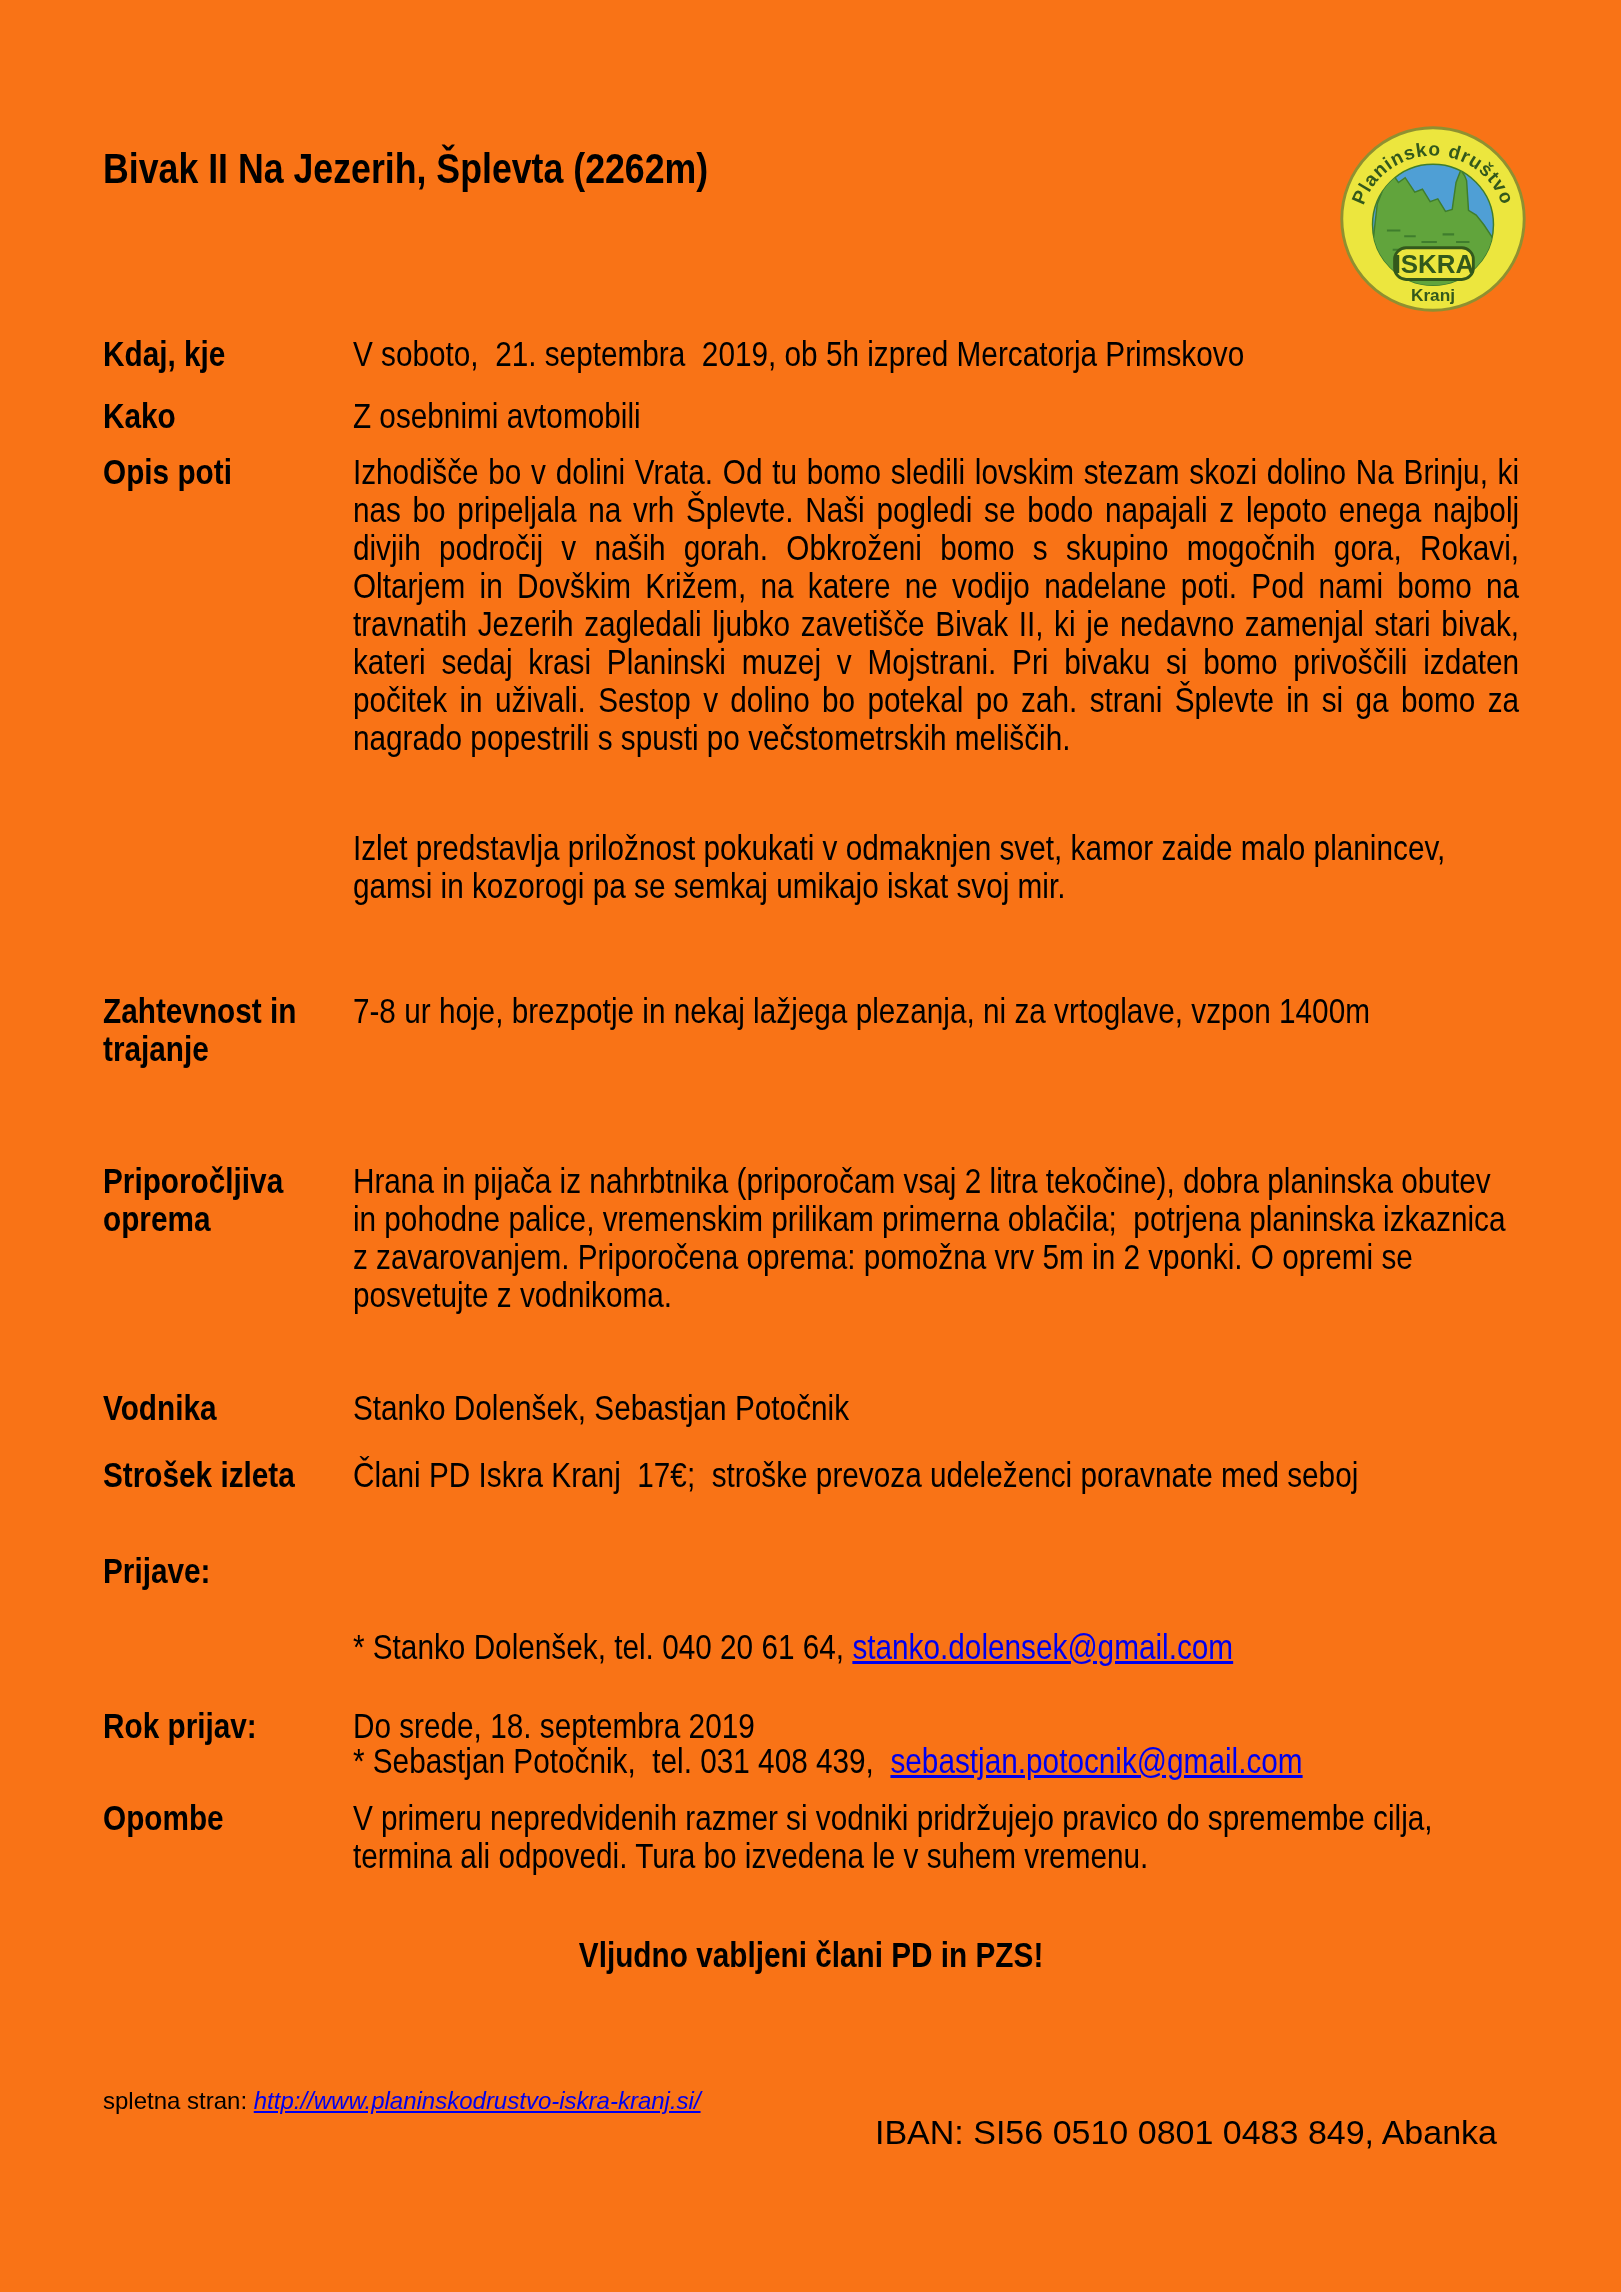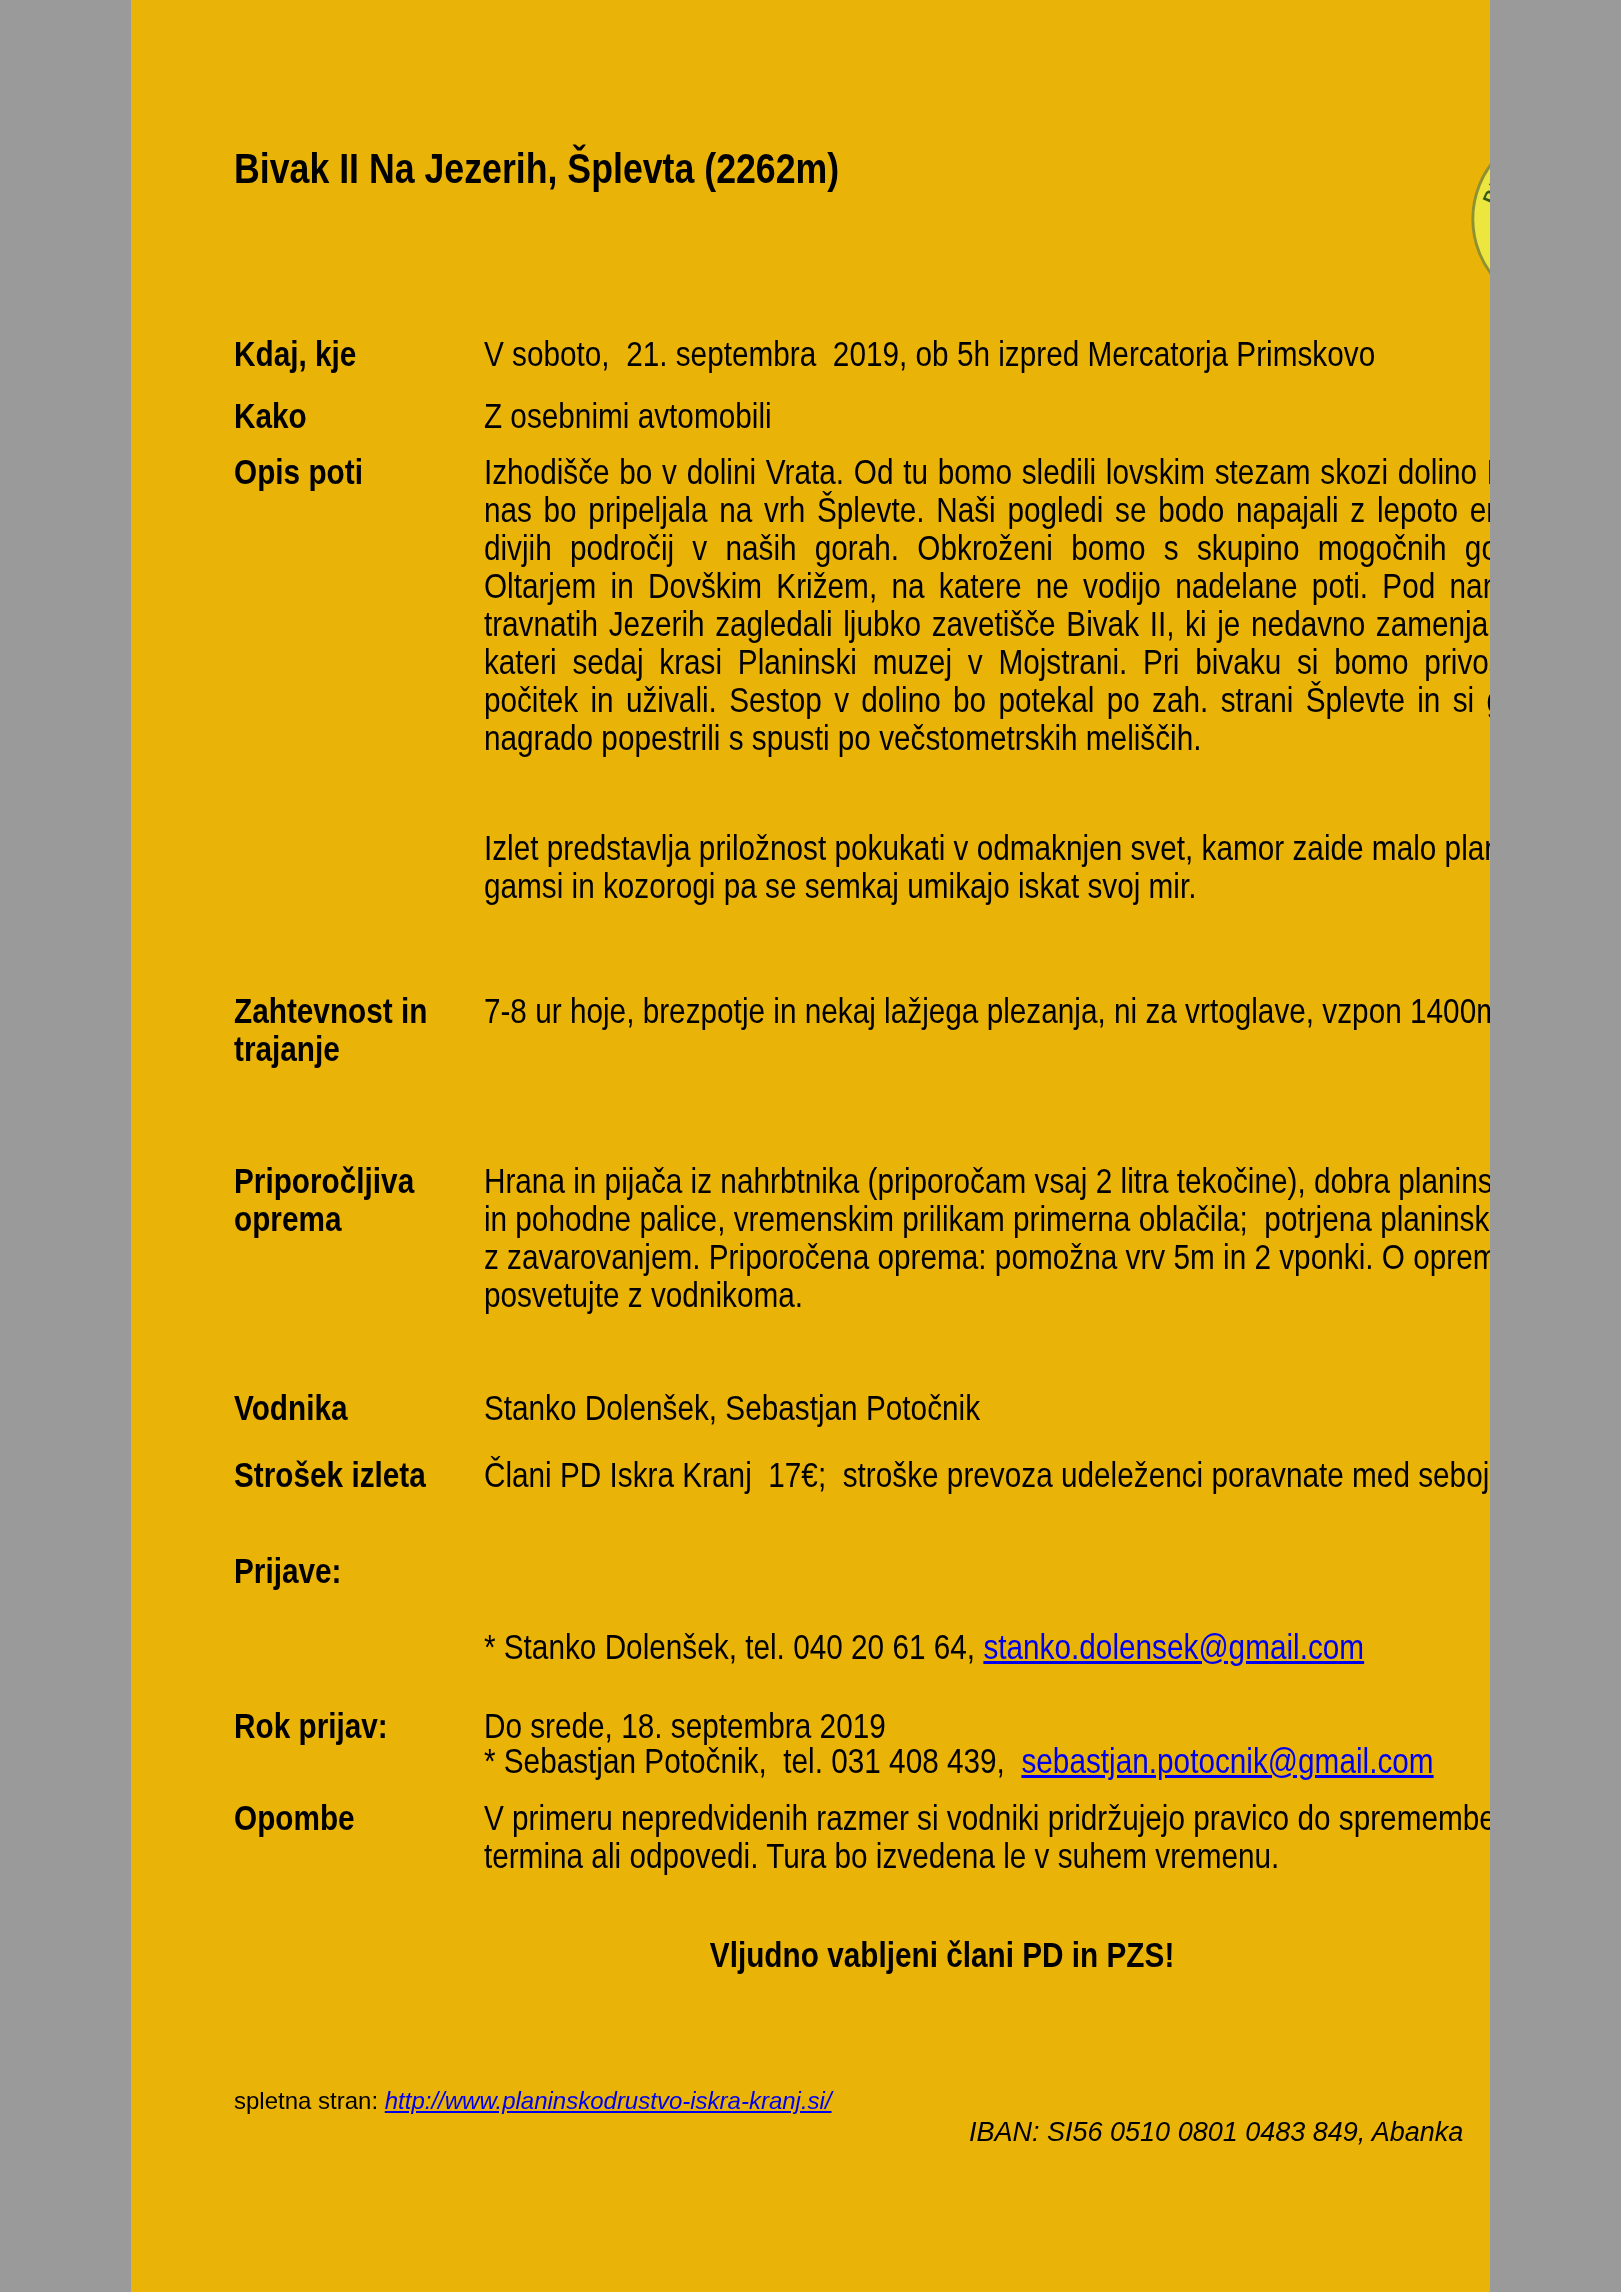--- a/index.html
+++ b/index.html
@@ -1,19 +1,19 @@
 <!DOCTYPE html>
 <html><head>
 <meta charset="utf-8">
 <style>
   html,body{margin:0;padding:0;background:#9a9a9a;}
   .page{
     position:relative;
-    width:1359px;height:2293px;
-    background:#eab308;
+    width:1621px;height:2293px;
+    background:#f97316;
     color:#000;
     font-family:"Liberation Sans", sans-serif;
     overflow:hidden;
     margin:0 auto;
   }
   
   .doc-title{
     position:absolute;left:103px;top:116px;
     font-size:42px;font-weight:bold;line-height:49px;
     white-space:nowrap;
@@ -40,22 +40,22 @@
     font-size:35px;line-height:38px;font-weight:bold;text-align:center;
     transform:scaleX(0.85);transform-origin:0 0;
   }
   
   .footer-left{
     position:absolute;left:103px;top:2084px;
     font-size:24px;line-height:34px;
   }
   .footer-left a.doc-link{font-style:italic;}
   .iban-line{
-    position:absolute;left:838px;top:2117px;
-    font-size:27px;line-height:30px;font-style:italic;
+    position:absolute;left:875px;top:2117px;
+    font-size:34px;line-height:30px;
   }
 </style>
 </head>
 <body>
 
 <div class="page">
 
   <h1 class="doc-title">Bivak II Na Jezerih, Šplevta (2262m)</h1>
 
   <div class="logo-box">

